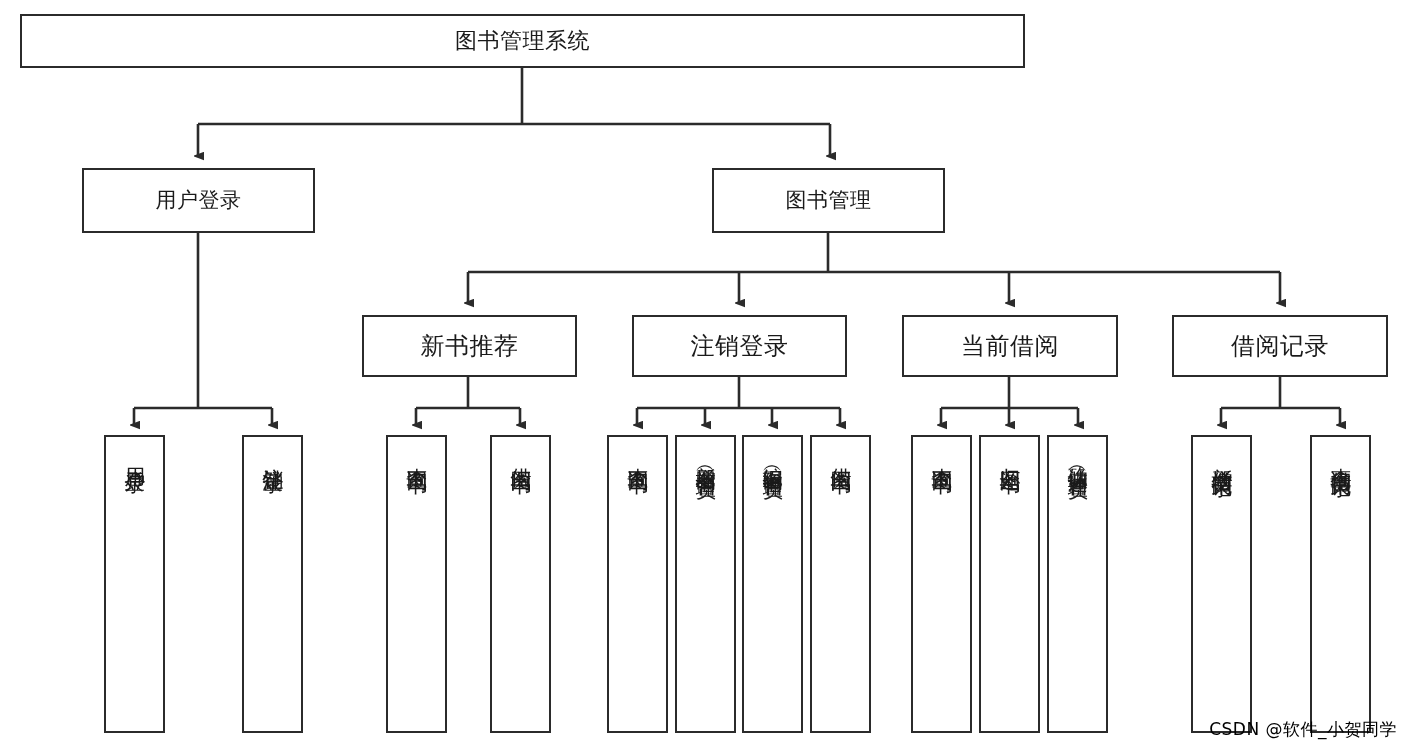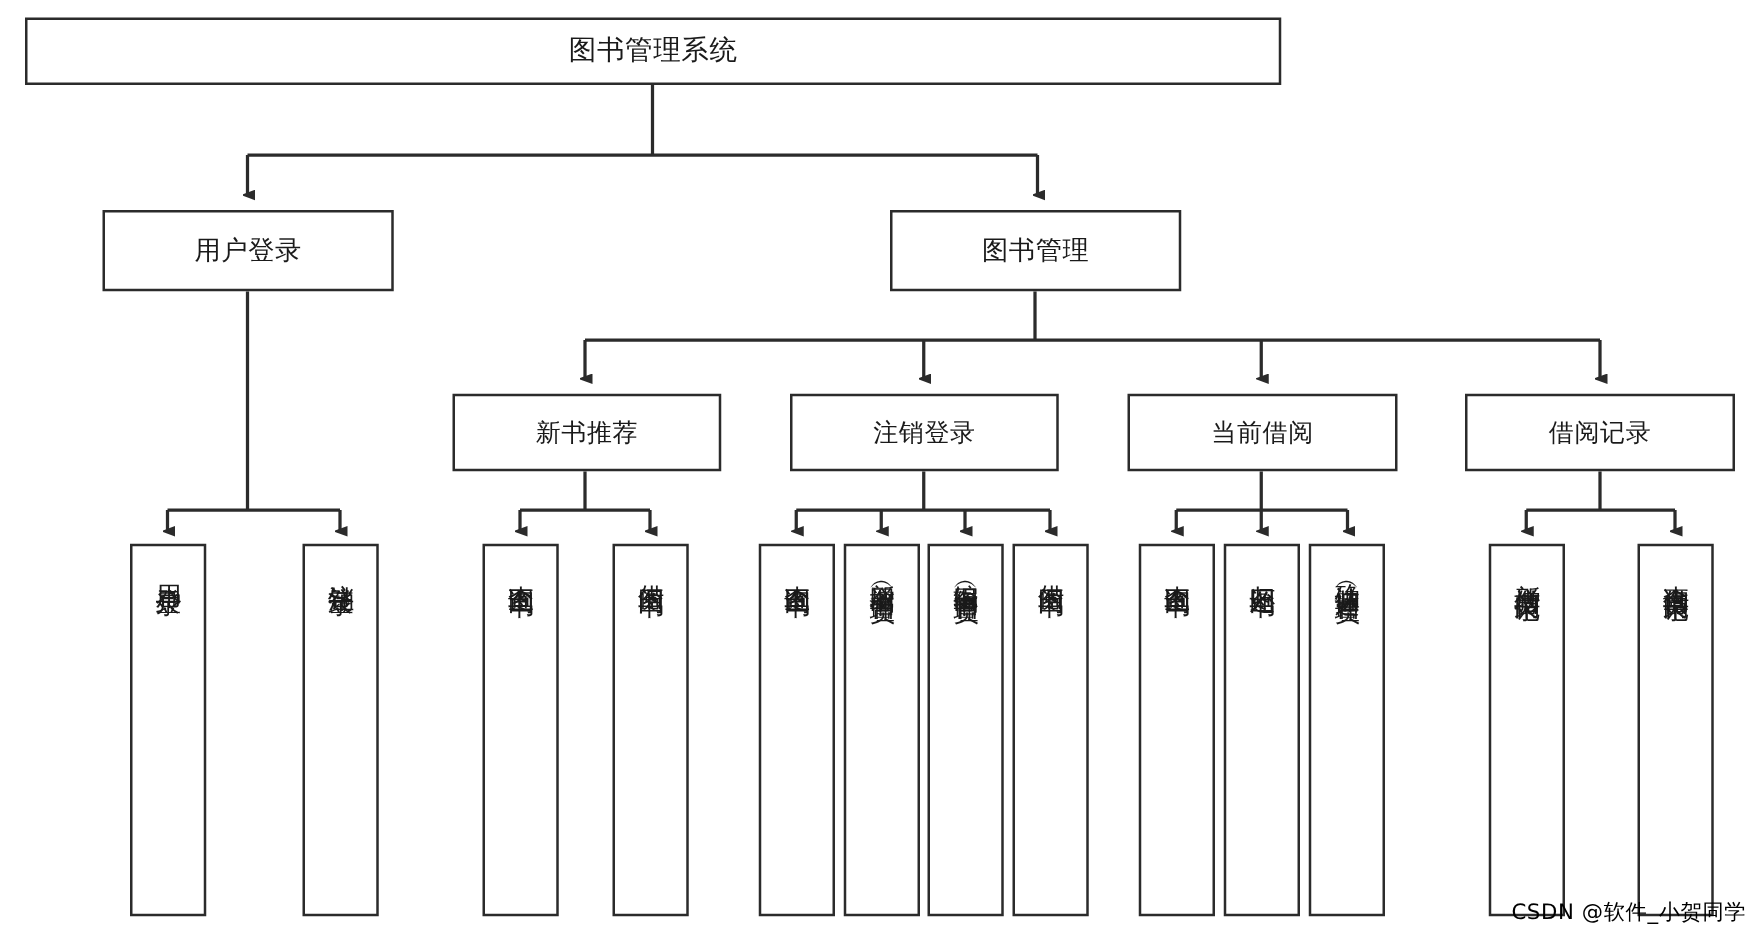--- a/index.html
+++ b/index.html
@@ -19,21 +19,21 @@
     z-index:2;
   }
   .node .lbl{
     display:block;
     text-align:center;
     line-height:1.25;
     letter-spacing:0.5px;
   }
   .node.h .lbl{font-size:21px;}
   .node.root .lbl{font-size:22px;}
-  .node.lvl3 .lbl{font-size:20px;}
+  .node.lvl3 .lbl{font-size:24px;}
 
   
   .node.v{
     align-items:flex-start;
     padding-top:14px;
     border-width:2.5px;
   }
   .node.v .lbl{
     writing-mode:vertical-rl;
     text-orientation:upright;

